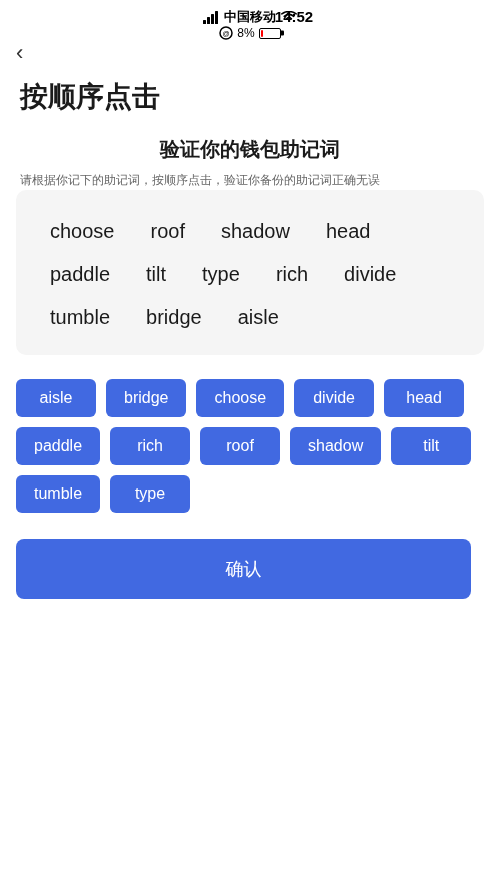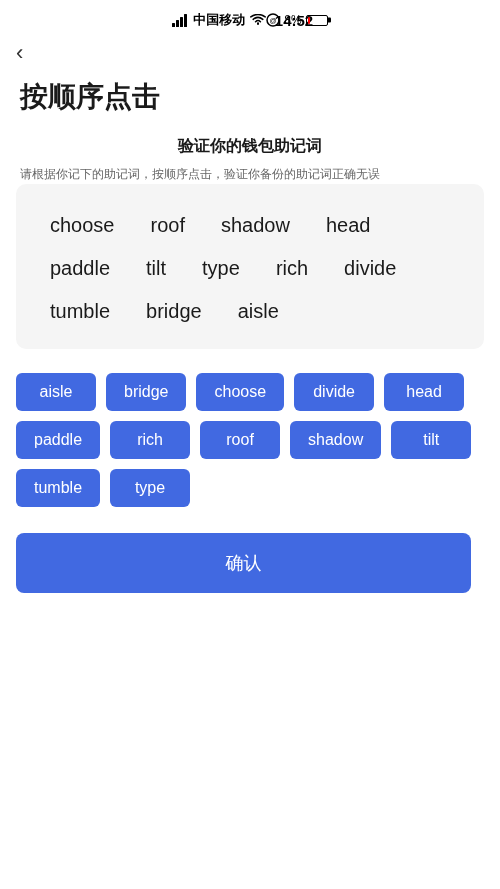--- a/index.html
+++ b/index.html
@@ -9,24 +9,25 @@
       width: 500px;
       min-height: 889px;
       background: #fff;
       font-family: -apple-system, 'PingFang SC', 'Helvetica Neue', Arial, sans-serif;
       overflow-x: hidden;
     }
 
     
     .status-bar {
       display: flex;
-      justify-content: center;
+      justify-content: flex-start;
       align-items: center;
       padding: 8px 16px 4px 16px;
       height: 36px;
+      flex-direction: column;
     }
     .status-left {
       font-size: 13px;
       font-weight: 600;
       color: #000;
       display: flex;
       align-items: center;
       gap: 5px;
     }
     .status-center {
@@ -96,21 +97,21 @@
     .page-title {
       font-size: 28px;
       font-weight: 700;
       color: #1a1a1a;
       padding: 4px 20px 20px 20px;
     }
 
     
     .section-heading {
       text-align: center;
-      font-size: 16px;
+      font-size: 20px;
       font-weight: 600;
       color: #1a1a1a;
       margin-bottom: 8px;
     }
     .section-desc {
       font-size: 12px;
       color: #666;
       padding: 0 20px;
       line-height: 1.6;
     }

